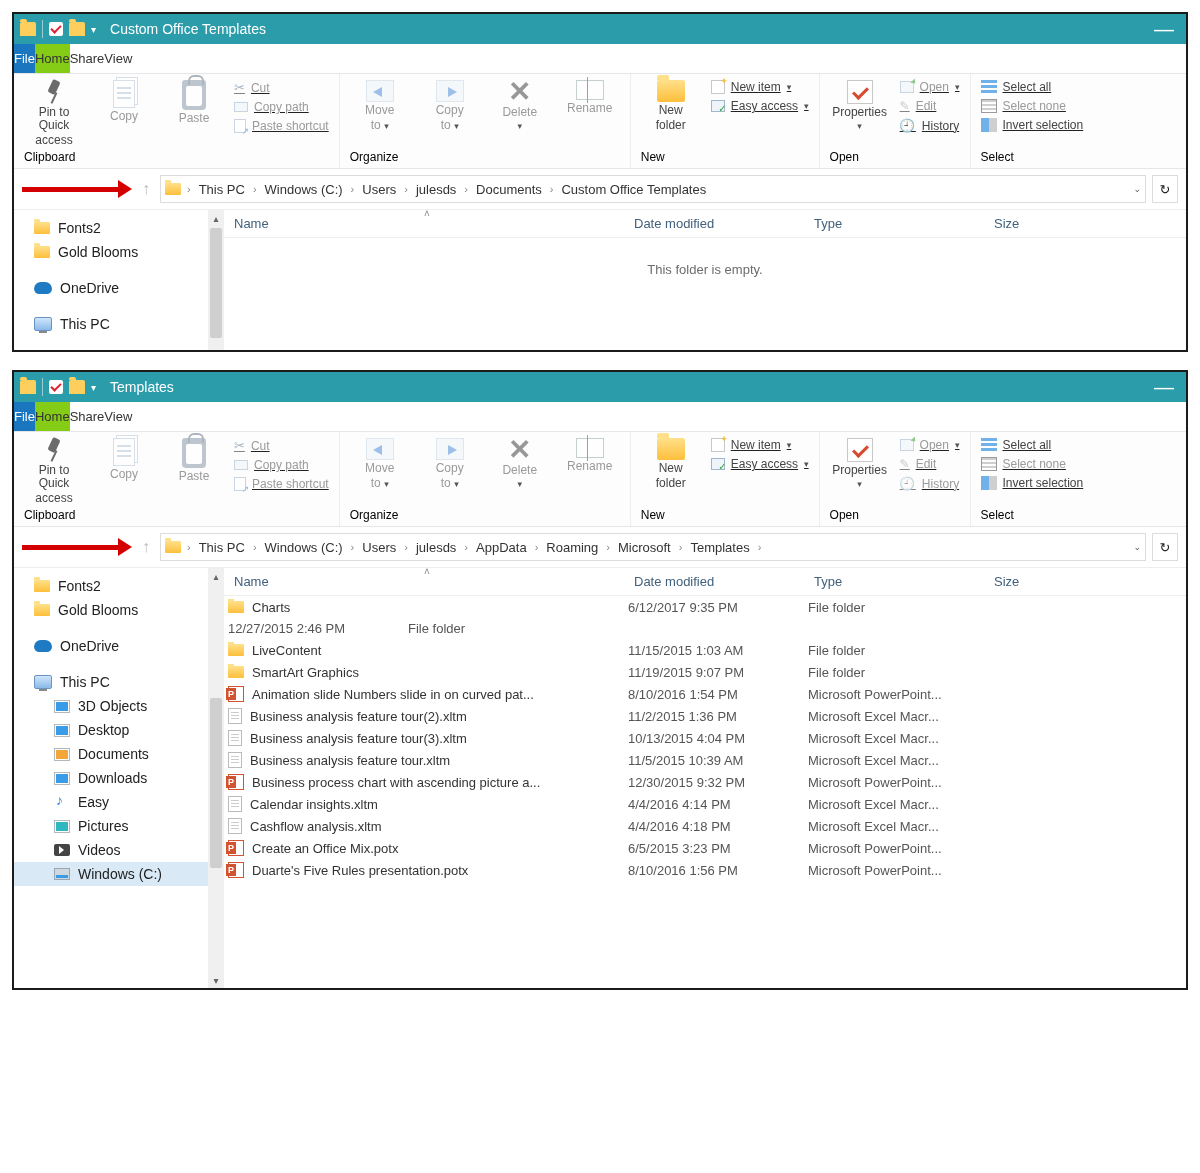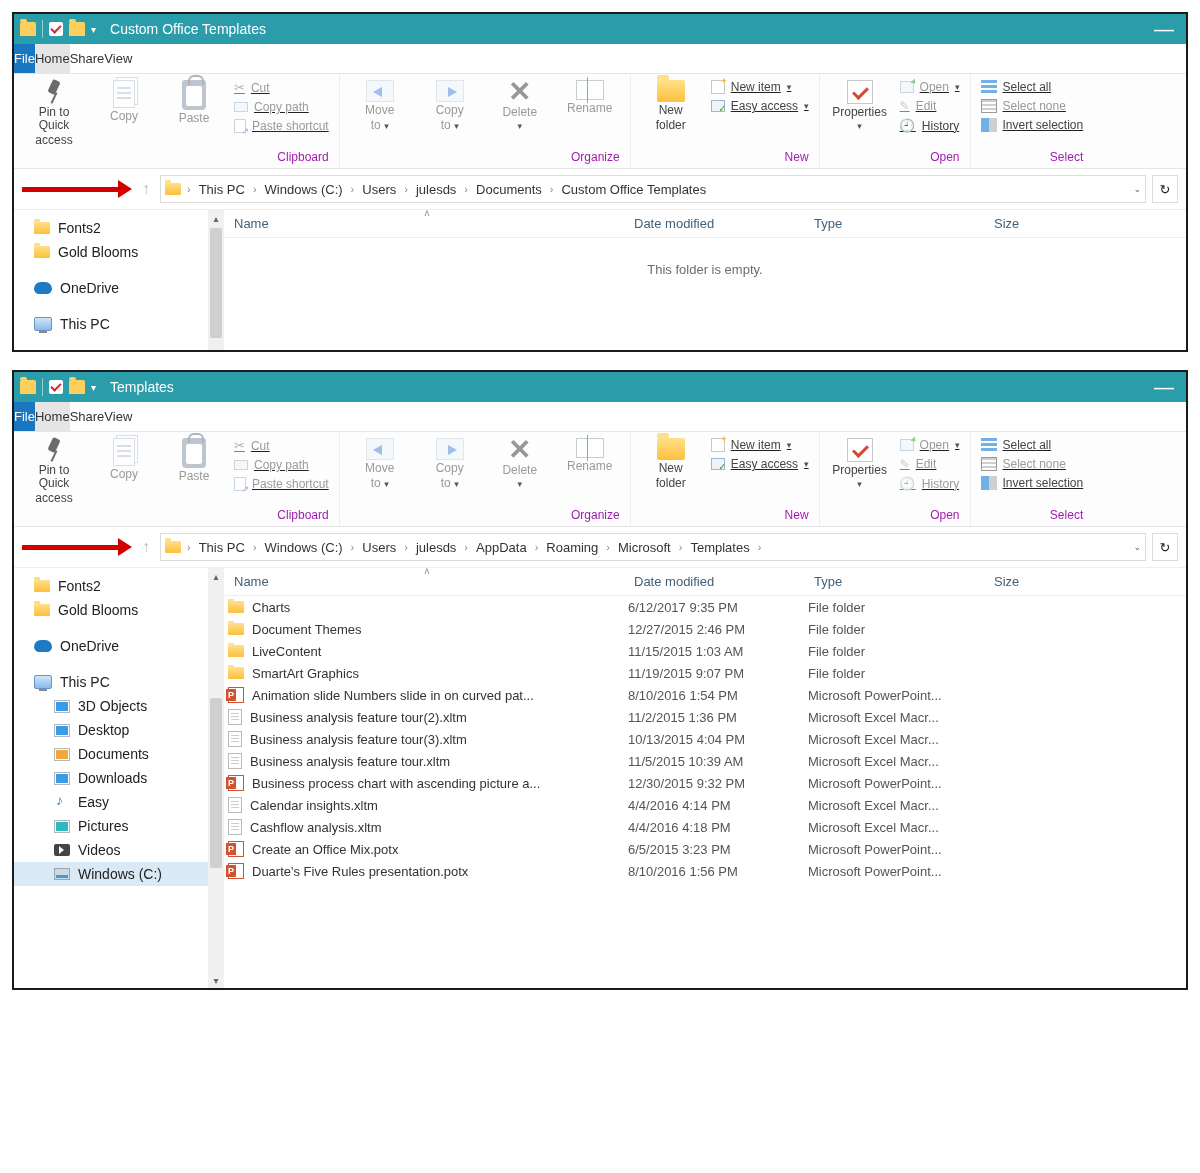--- a/index.html
+++ b/index.html
@@ -33,26 +33,26 @@
   .qat .check { width:14px; height:14px; background:#fff; border-radius:2px; display:flex; align-items:center; justify-content:center; }
   .qat .check::after { content:""; width:8px; height:4px; border-left:2px solid #d23; border-bottom:2px solid #d23; transform:rotate(-45deg); margin-top:-3px; }
   .qat .sep { width:1px; height:18px; background:rgba(255,255,255,0.5); }
   .qat .drop { color:#fff; font-size:10px; }
   .titlebar .title { margin-left:8px; font-size:14px; flex:1; }
   .titlebar .min { font-size:20px; margin-right:6px; }
   
   .tabsrow { display:flex; align-items:stretch; border-bottom:1px solid #e6e6e6; height:30px; }
   .tab { padding:0 0; display:flex; align-items:center; color:#333; cursor:default; }
   .tab.file { background:#1a76bf; color:#fff; }
-  .tab.active { background:#e5e5e5; }
+  .tab.active { background:#84cc16; }
   
   .ribbon { display:flex; border-bottom:1px solid #e6e6e6; background:#fdfdfd; }
   .group { border-right:1px solid #eee; padding:4px 10px 2px 10px; display:flex; flex-direction:column; }
   .group-body { display:flex; align-items:flex-start; gap:10px; flex:1; }
-  .group-label { text-align:right; color:#a21caf; font-size:12px; padding:3px 0 2px; }
+  .group-label { text-align:left; color:#000000; font-size:12px; padding:3px 0 2px; }
   .bigbtn { display:flex; flex-direction:column; align-items:center; justify-content:flex-start; width:60px; text-align:center; color:#444; gap:2px; padding-top:2px;}
   .bigbtn .lbl { font-size:12px; line-height:13px; }
   .disabled { color:#9a9a9a !important; }
   .disabled svg, .disabled .ic { opacity:0.55; }
   .smallstack { display:flex; flex-direction:column; gap:5px; padding-top:2px;text-decoration:underline;}
   .smallbtn { display:flex; align-items:center; gap:6px; color:#444; font-size:12px; white-space:nowrap; }
   .smallbtn.disabled { color:#9a9a9a; }
   .ic { display:inline-block; }
   
   .ic-folder { width:28px; height:22px; background:linear-gradient(#ffe08a,#fdbf3c); border-radius:2px; position:relative; }
@@ -618,26 +618,20 @@
               <span class="fic folder">
                 <span class="ic-folder-tiny"></span>
               </span>
               <span>Charts</span>
             </div>
             <div class="c date">6/12/2017 9:35 PM</div>
             <div class="c type">File folder</div>
             <div class="c size"></div>
           </div>
           <div class="row">
-            <div class="c name">
-              <span class="fic folder">
-                <span class="ic-folder-tiny"></span>
-              </span>
-              <span>Document Themes</span>
-            </div>
             <div class="c date">12/27/2015 2:46 PM</div>
             <div class="c type">File folder</div>
             <div class="c size"></div>
           </div>
           <div class="row">
             <div class="c name">
               <span class="fic folder">
                 <span class="ic-folder-tiny"></span>
               </span>
               <span>LiveContent</span>

